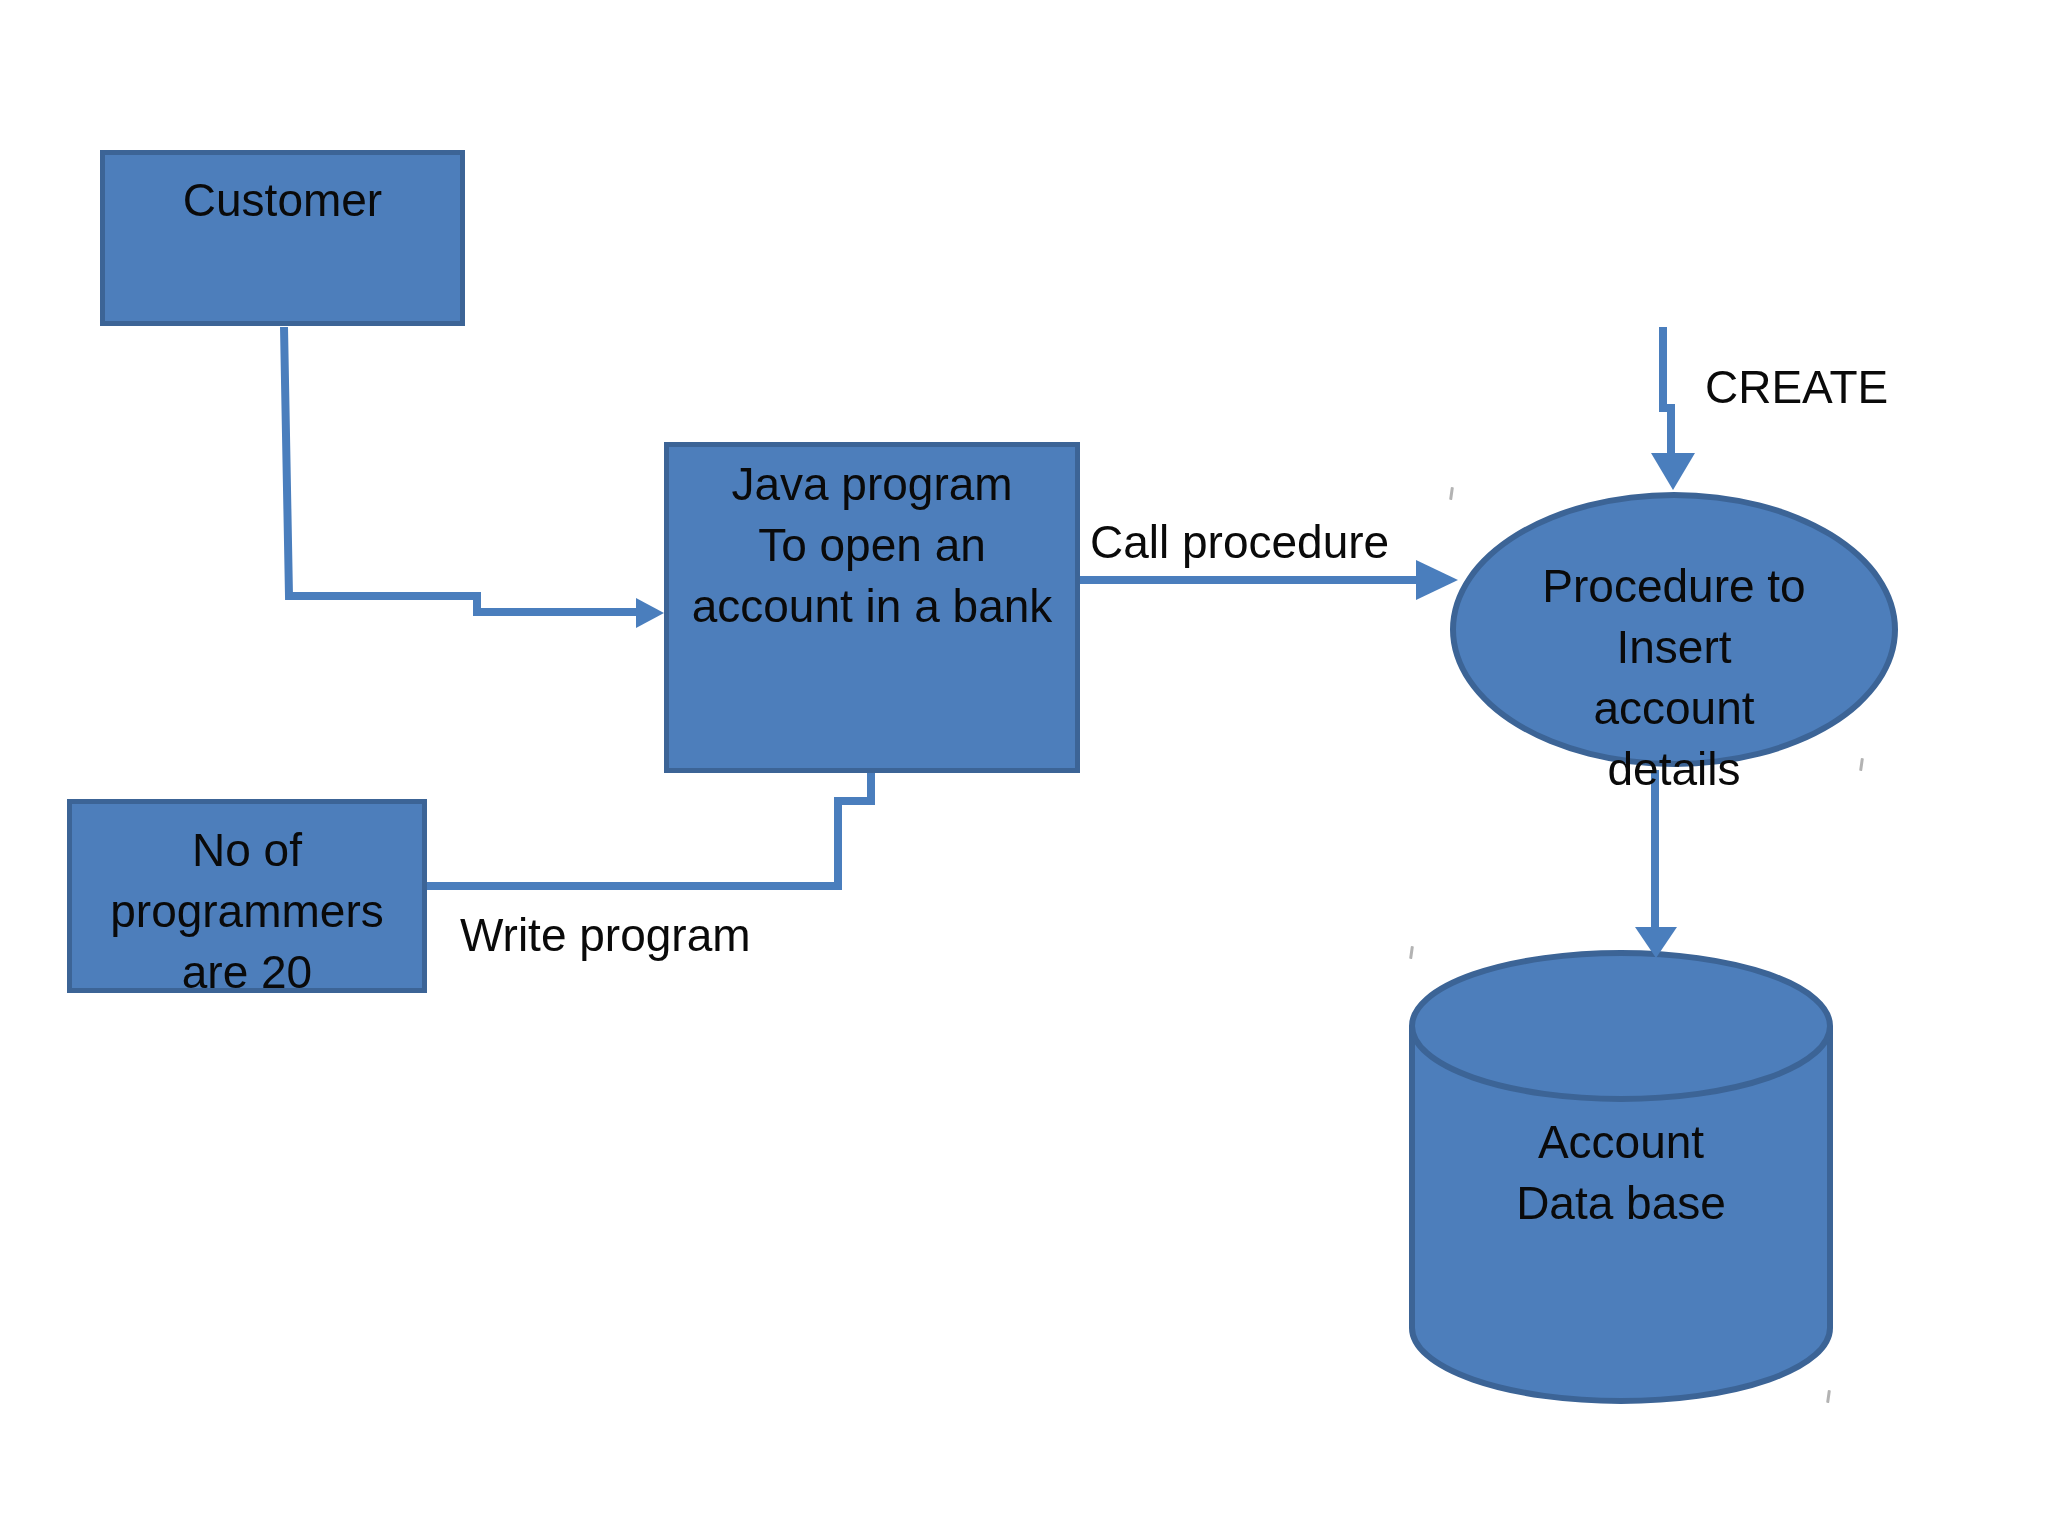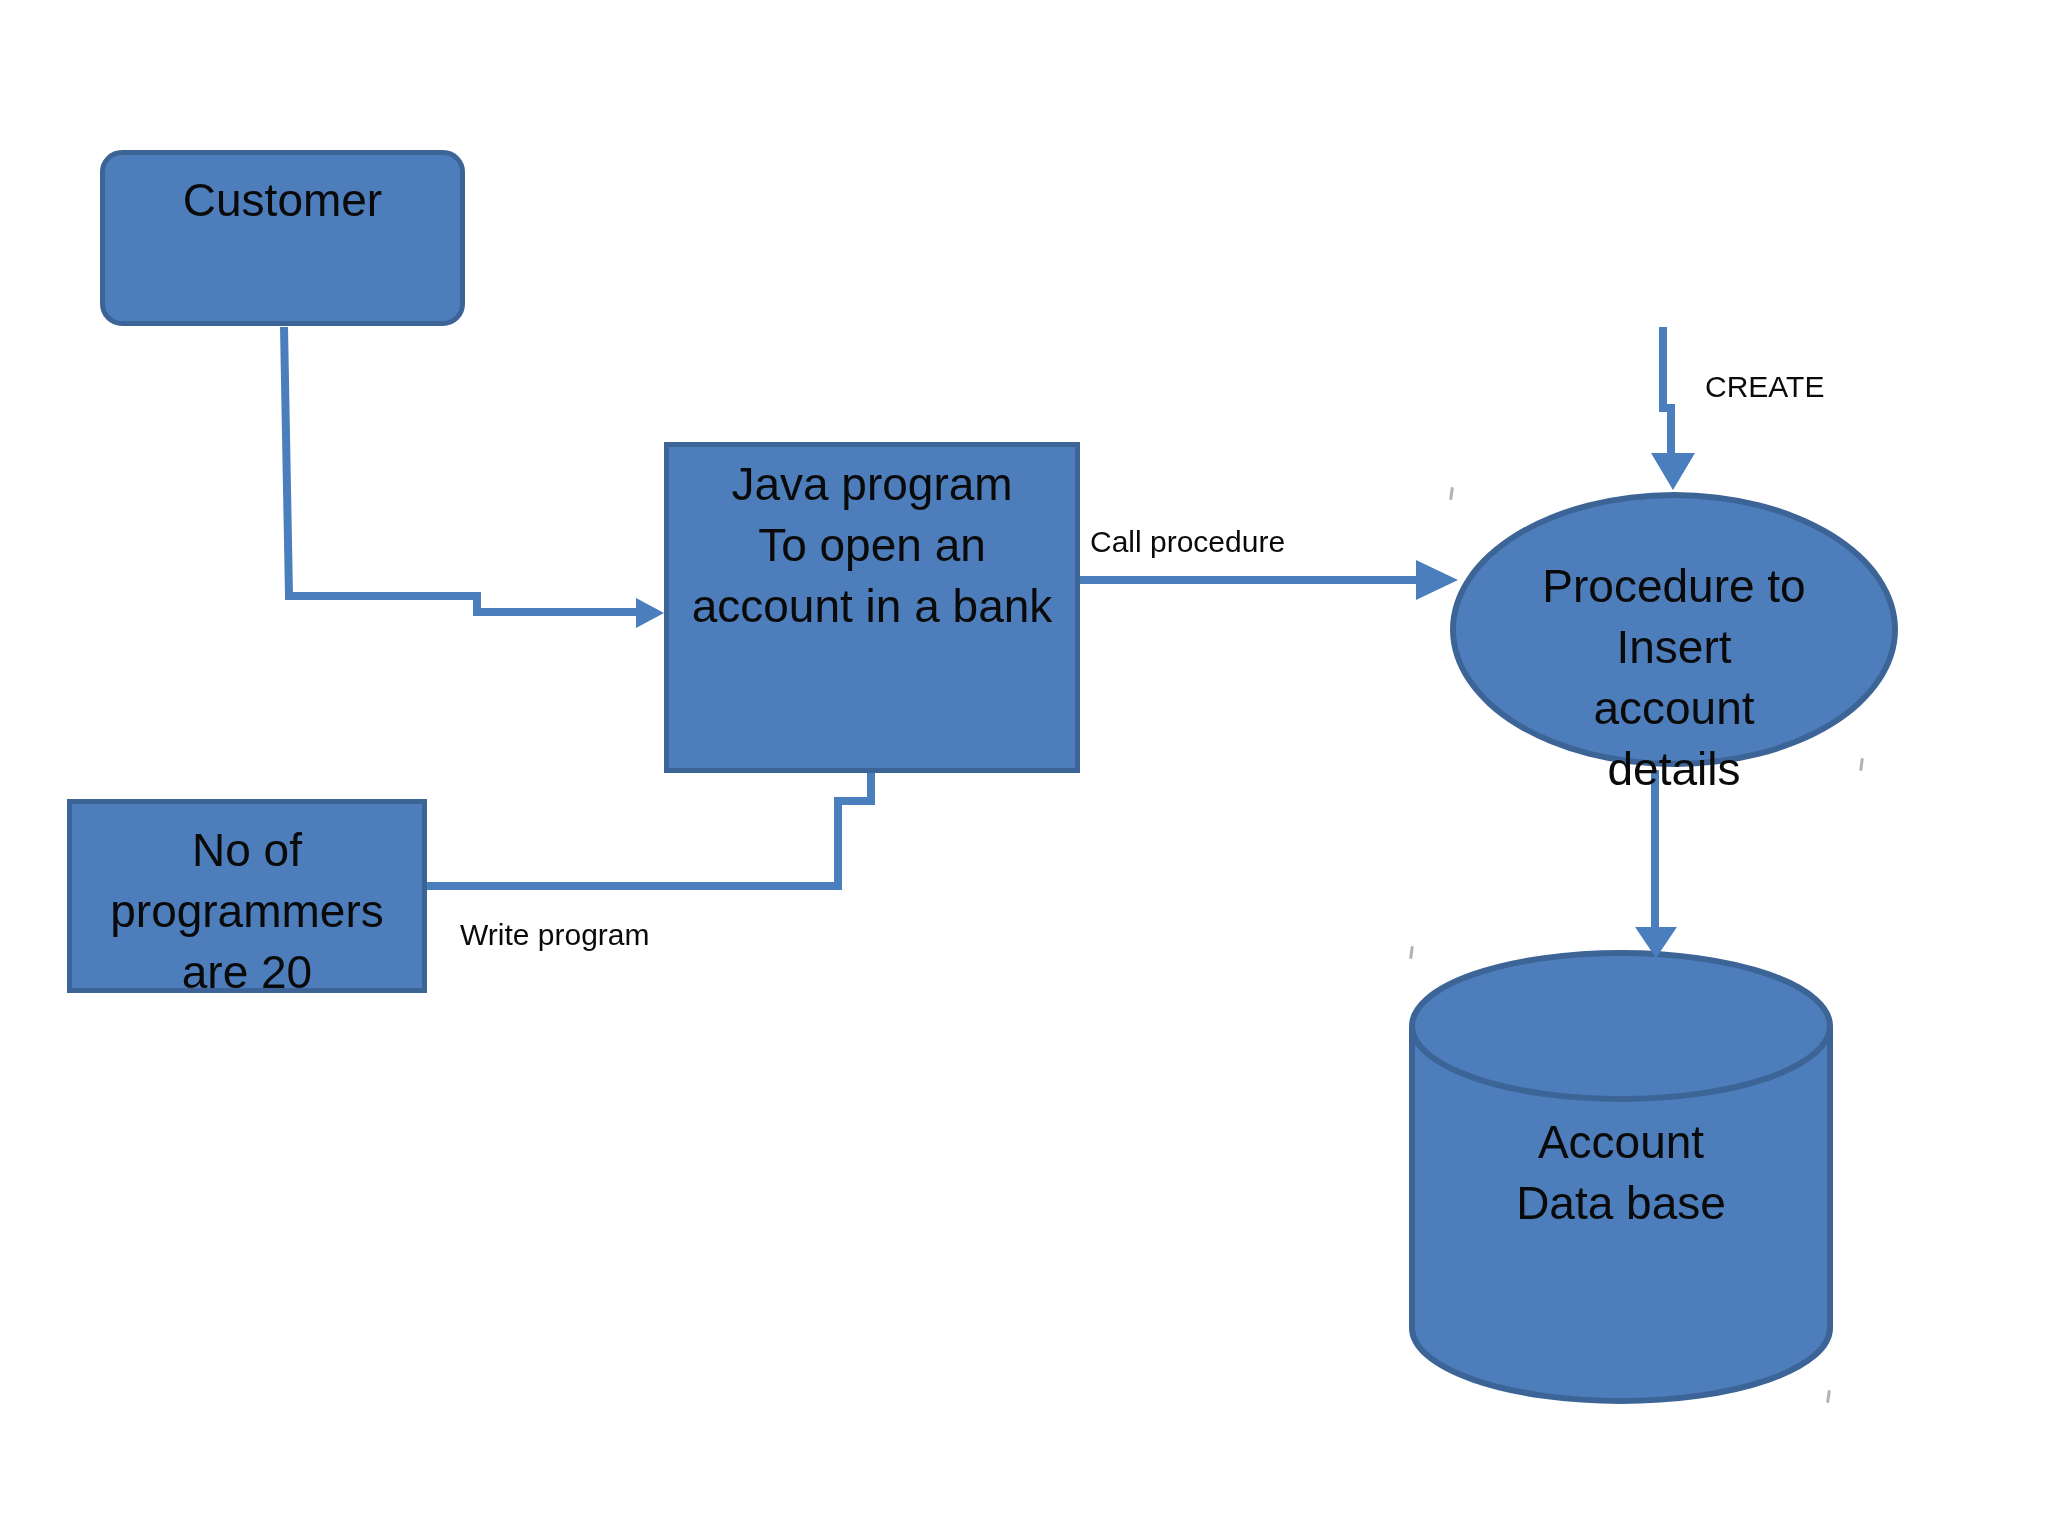--- a/index.html
+++ b/index.html
@@ -24,21 +24,21 @@
   .node-label{
     white-space:pre-line;
     text-align:center;
     font-size:46px;
     line-height:61px;
     color:#0a0a0a;
   }
   .ellipse{border-radius:50%;border-width:6px;}
   .floating-label{
     position:absolute;
-    font-size:30px;
+    font-size:46px;
     line-height:60px;
     color:#0a0a0a;
     white-space:nowrap;
   }
   .cyl-label{
     position:absolute;
     left:1412px;top:1112px;width:418px;
     text-align:center;
     font-size:46px;line-height:61px;
     white-space:pre-line;
@@ -84,21 +84,21 @@
       <path class="edge" d="M1663,327 L1663,408 L1671,408 L1671,456"></path>
       <polygon class="head" points="1673,490 1651,453 1695,453"></polygon>
     </g>
 
     <g>
       <path class="edge" d="M1655,770 L1655,928"></path>
       <polygon class="head" points="1656,958 1635,927 1677,927"></polygon>
     </g>
   </svg>
 
-  <div class="node" style="left:100px;top:150px;width:365px;height:176px;padding-top:15px;border-radius:22px;">
+  <div class="node" style="left:100px;top:150px;width:365px;height:176px;padding-top:15px;">
     <div class="node-label">Customer</div>
   </div>
 
 
   <div class="node" style="left:664px;top:442px;width:416px;height:331px;padding-top:7px;">
     <div class="node-label">Java program
 To open an
 account in a bank</div>
   </div>
 

